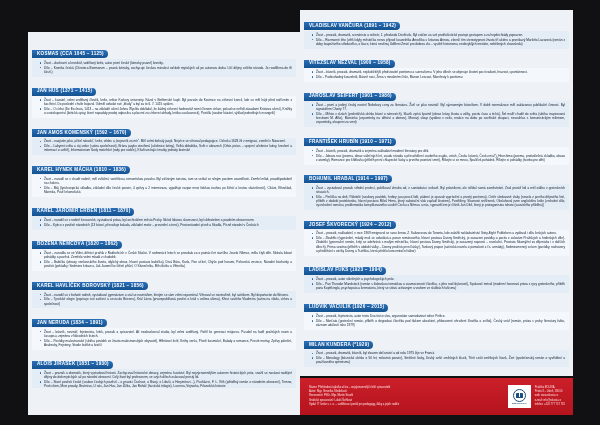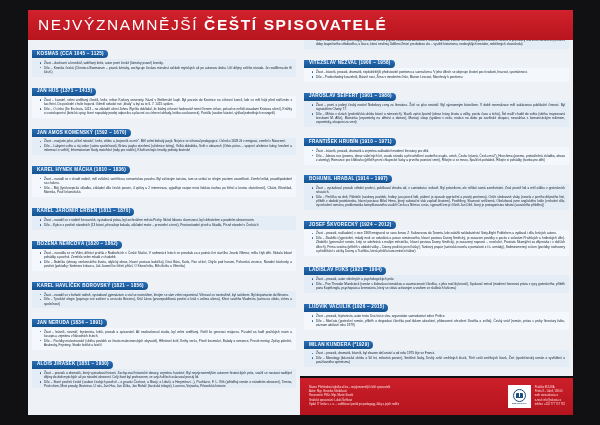--- a/index.html
+++ b/index.html
@@ -110,25 +110,20 @@
   
   #left-bottom-fill{
     position:absolute;left:28px;top:388px;width:272px;height:27px;background:#eef2f7;
   }
 </style>
 </head>
 <body>
 
 <div id="poster">
 
-  <div class="banner">
-    <div class="banner-title">
-      <span>NEJVÝZNAMNĚJŠÍ </span><b>ČEŠTÍ SPISOVATELÉ</b>
-    </div>
-  </div>
 
   <div class="col" id="col-left">
       <div class="entry"><div class="entry-head">KOSMAS (CCA 1045 – 1125)</div><div class="entry-body">
           <div class="bullet">Život – duchovní a kronikář, vzdělaný kněz, autor první české (latinsky psané) kroniky.</div>
           <div class="bullet">Dílo – Kronika česká (Chronica Boemorum – psaná latinsky, zachycuje českou minulost od dob mytických až po autorovu dobu. Líčí dějiny celého národa. Je rozdělena do tří částí.)</div>
         </div></div>
       <div class="entry"><div class="entry-head">JAN HUS (1371 – 1415)</div><div class="entry-body">
           <div class="bullet">Život – kazatel, velmi vzdělaný člověk, kněz, rektor Karlovy univerzity. Kázal v Betlémské kapli. Byl pozván do Kostnice na církevní koncil, kde se měl hájit před nařčením z kacířství. Do poslední chvíle bojoval. Odmítl odvolat své „bludy“ a byl za to 6. 7. 1415 upálen.</div>
           <div class="bullet">Dílo – O církvi (De Ecclesia, 1413 – na základě učení Johna Wyclifa dokládal, že žádný církevní hodnostář nemí členem církve, pokud se neřídí zásadami Kristova učení), Knížky o svatokupectví (kritická spisy, které napadaly prodej odpustků a placení za církevní obřady, kritika současnosti), Postilla (soubor kázání, výklad jednotlivých evangelií)</div>
         </div></div>

